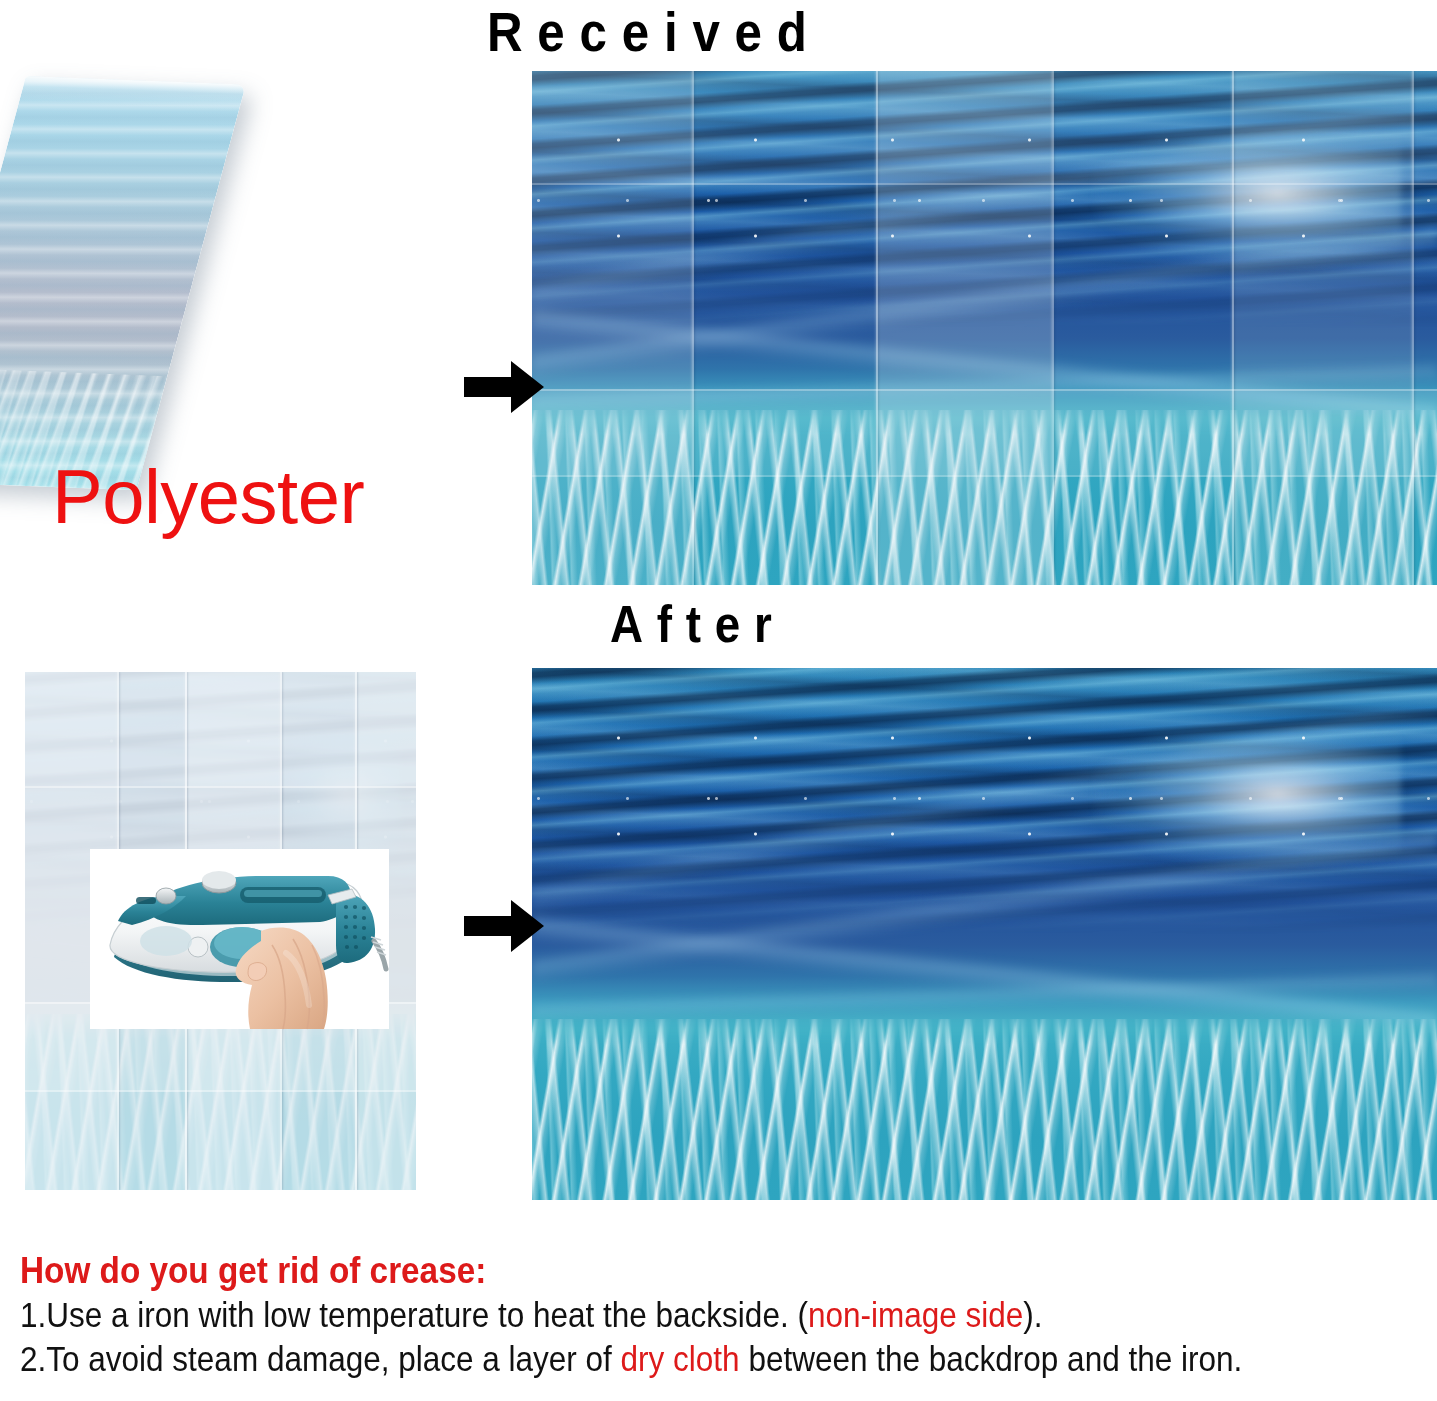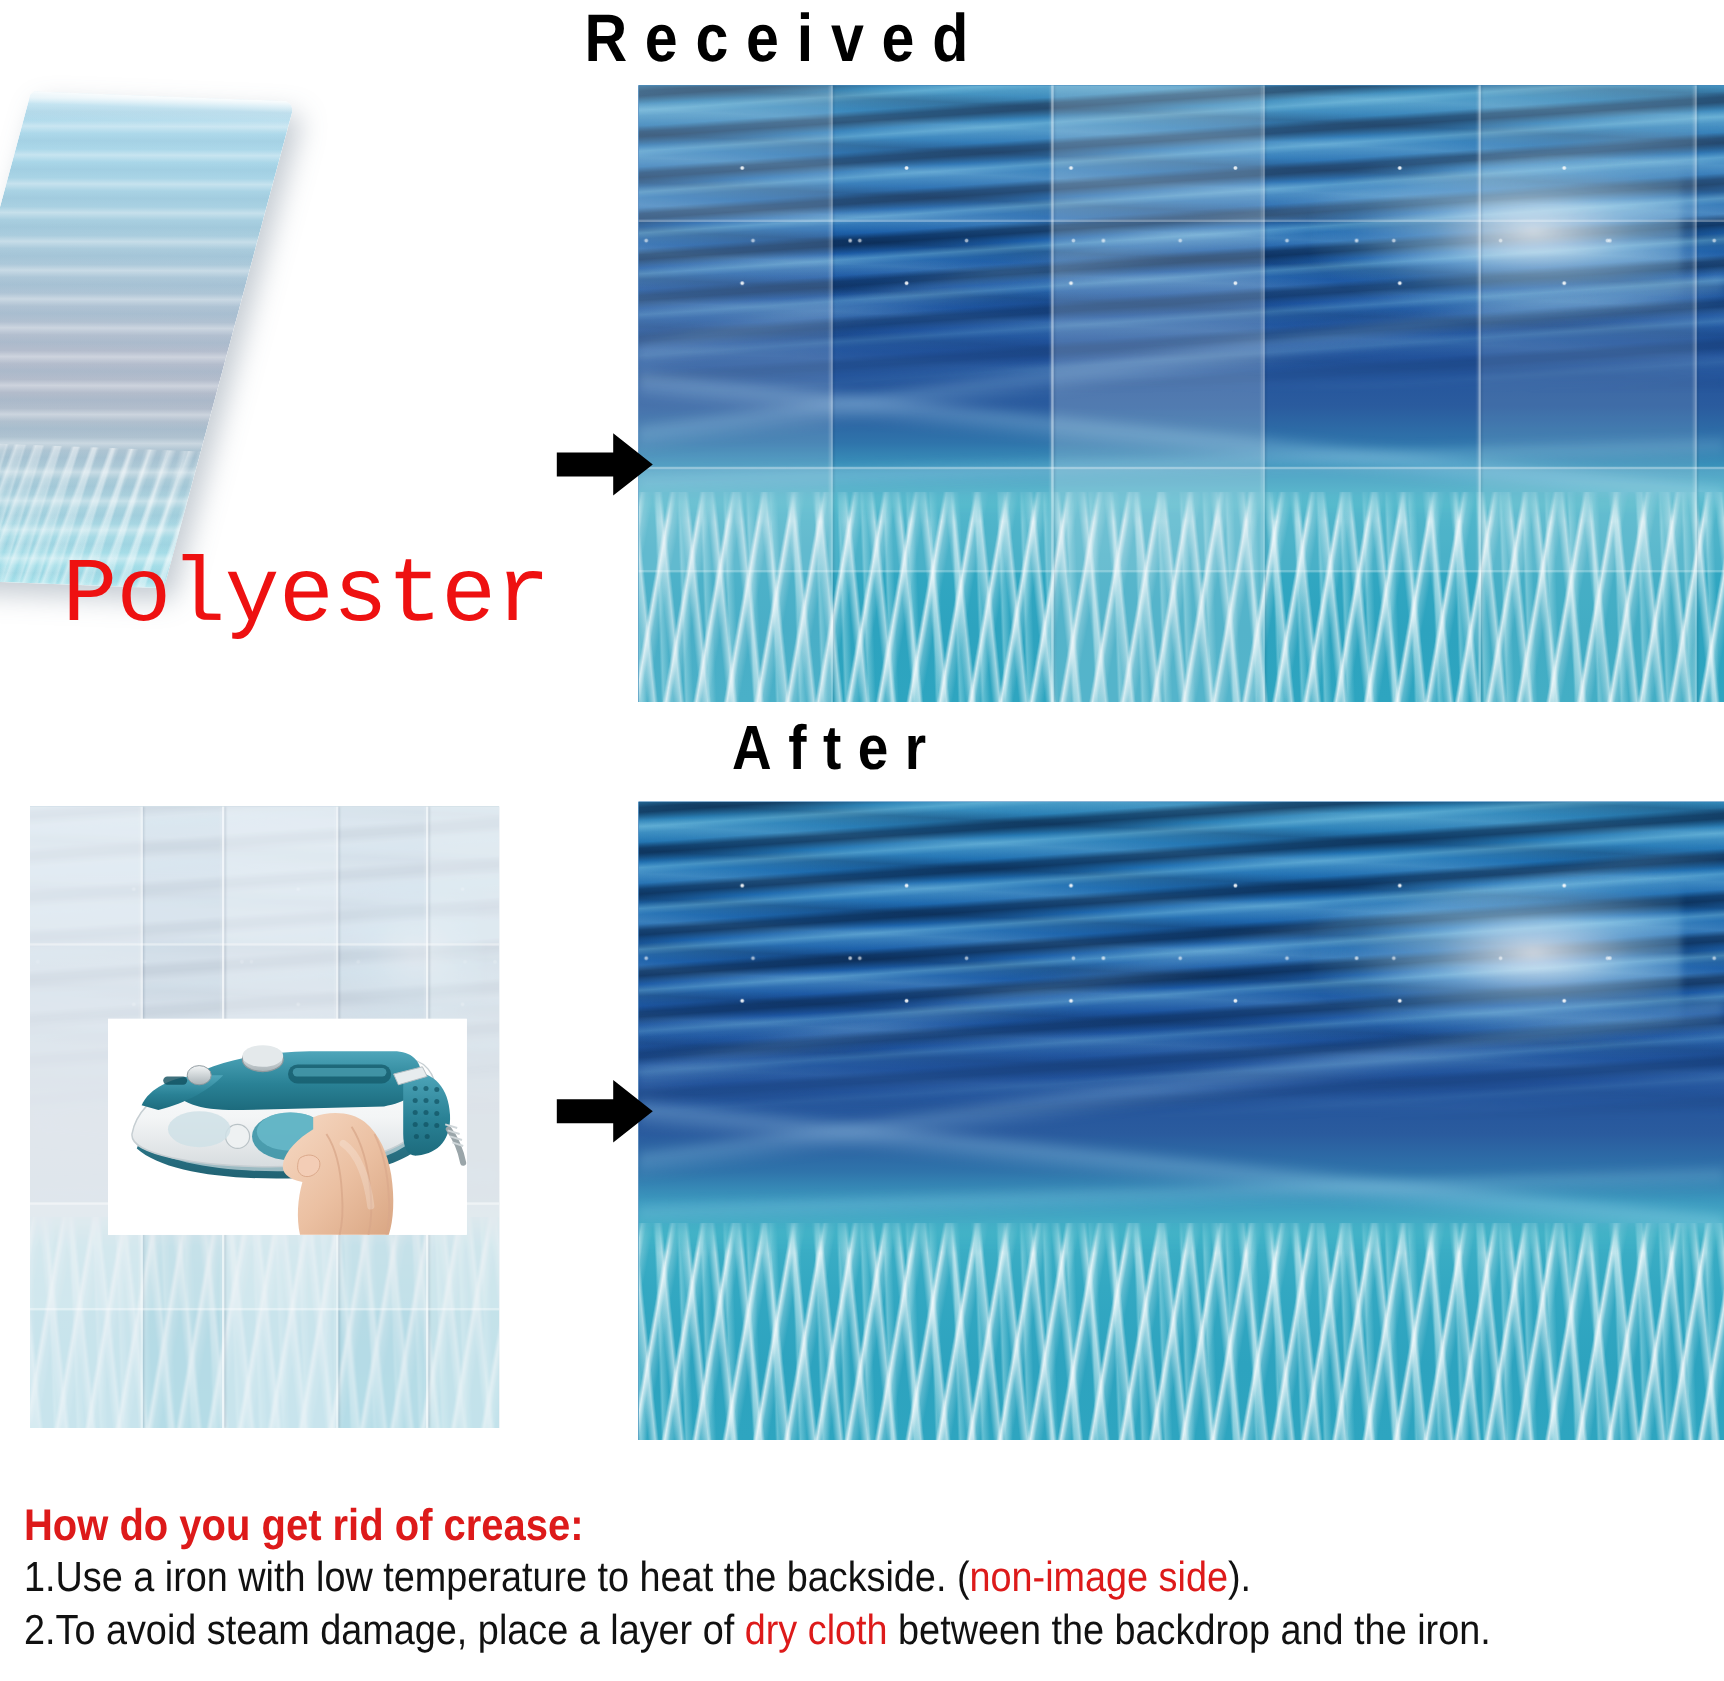--- a/index.html
+++ b/index.html
@@ -37,21 +37,21 @@
     top: 596px;
     font-size: 52px;
     line-height: 56px;
   }
 
   
   #polyester-label {
     position: absolute;
     left: 52px;
     top: 455px;
-    font-family: Liberation Mono, monospace;
+    font-family: Liberation Sans, sans-serif;
     font-size: 76px;
     line-height: 84px;
     color: #ee1111;
     letter-spacing: -0.5px;
     z-index: 6;
     white-space: nowrap;
   }
 
   
   .arrow {

